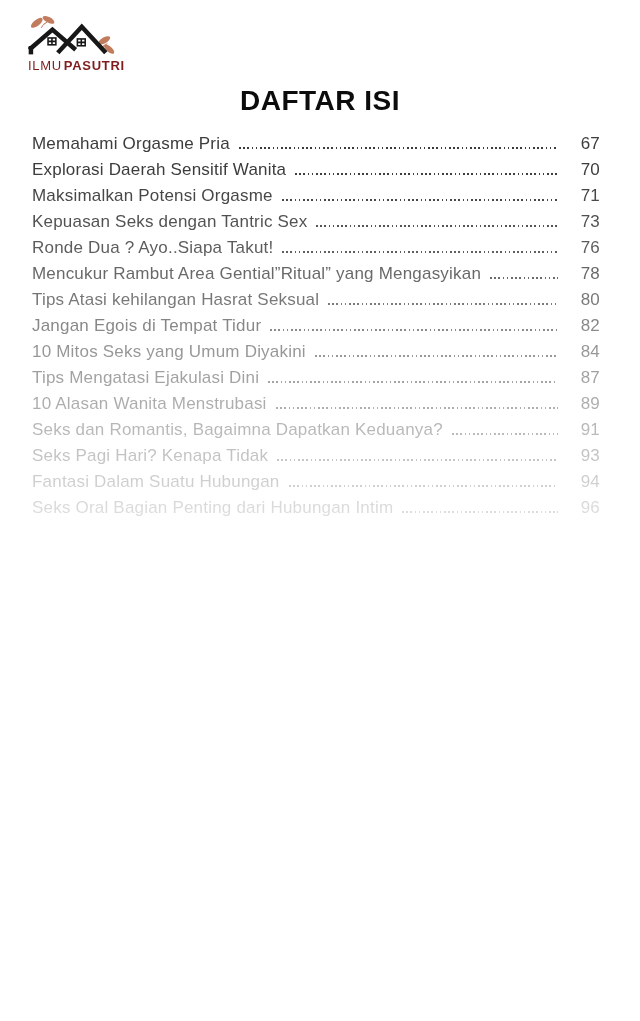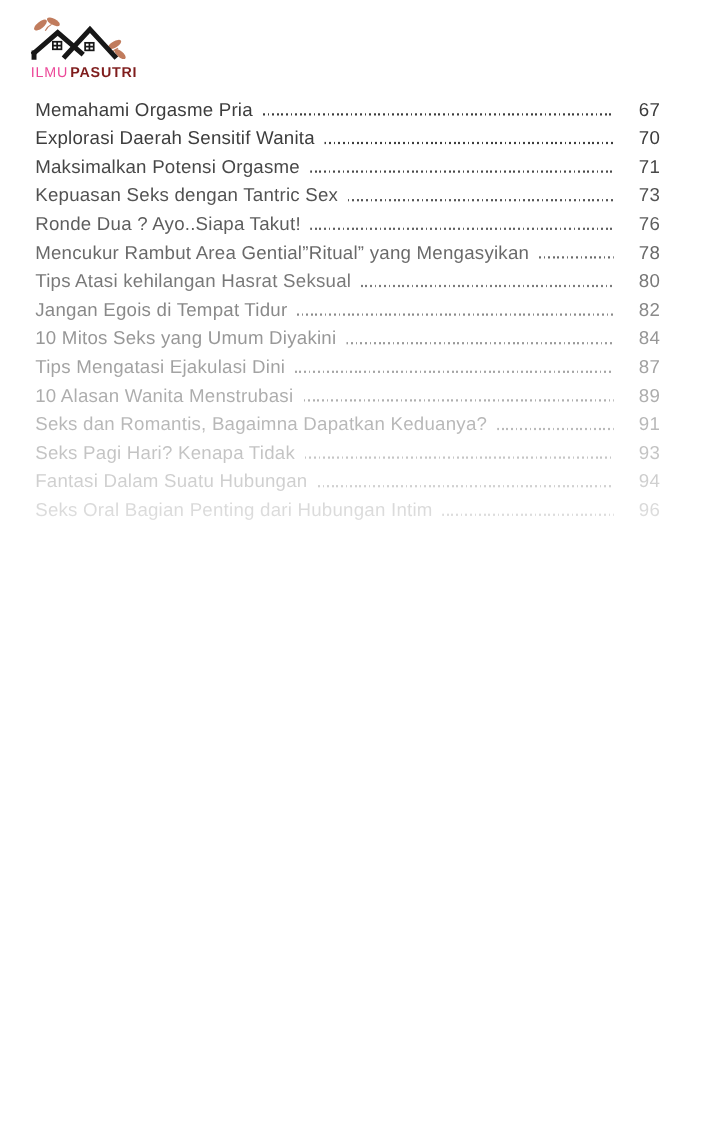--- a/index.html
+++ b/index.html
@@ -9,21 +9,21 @@
     width: 640px;
     height: 1021px;
     background: #ffffff;
     overflow: hidden;
   }
   
   .header { padding: 14px 0 0 28px; }
   .logo { display: inline-flex; flex-direction: column; align-items: flex-start; }
   .logo svg { display: block; }
   .brand { margin-top: 1px; font-size: 13px; letter-spacing: 0.7px; line-height: 14px; white-space: nowrap; }
-  .brand .light { color: #ec4899; font-weight: 400; }
+  .brand .light { color: #7f1d1d; font-weight: 400; }
   .brand .bold  { color: #7f1d1d; font-weight: 700; margin-left: 2px; }
   
   h1.title {
     margin: 12px 0 0 0;
     text-align: center;
     font-size: 28px;
     font-weight: 700;
     letter-spacing: 0.5px;
     color: #0c0c0c;
   }
@@ -103,20 +103,21 @@
           <rect x="50.5" y="25.5" width="8" height="7"></rect>
           <path d="M54.5,25.5 V32.5 M50.5,29 H58.5"></path>
         </g>
       </svg>
       <div class="brand">
         <span class="light">ILMU</span><span class="bold">PASUTRI</span>
       </div>
     </div>
   </div>
 
+  <h1 class="title">DAFTAR ISI</h1>
 
   <div class="toc">
 
       <div class="row">
         <span class="t">Memahami Orgasme Pria</span>
         <span class="leader"></span>
         <span class="p">67</span>
       </div>
 
       <div class="row">

